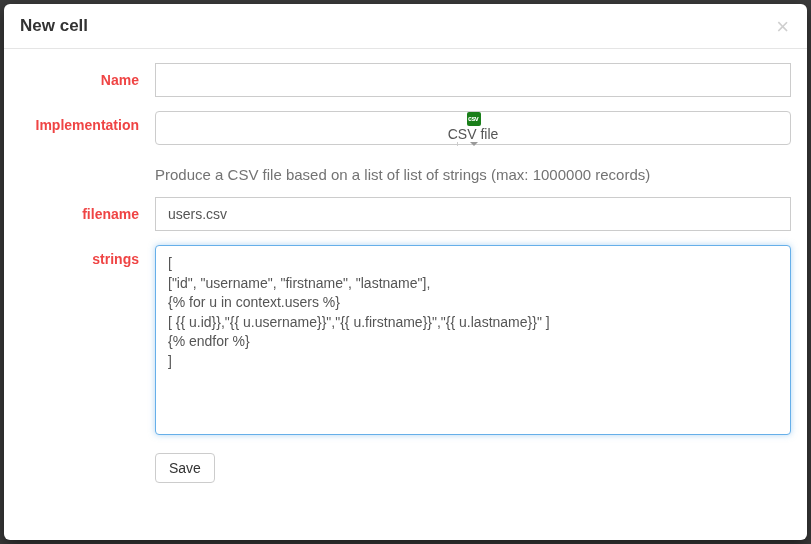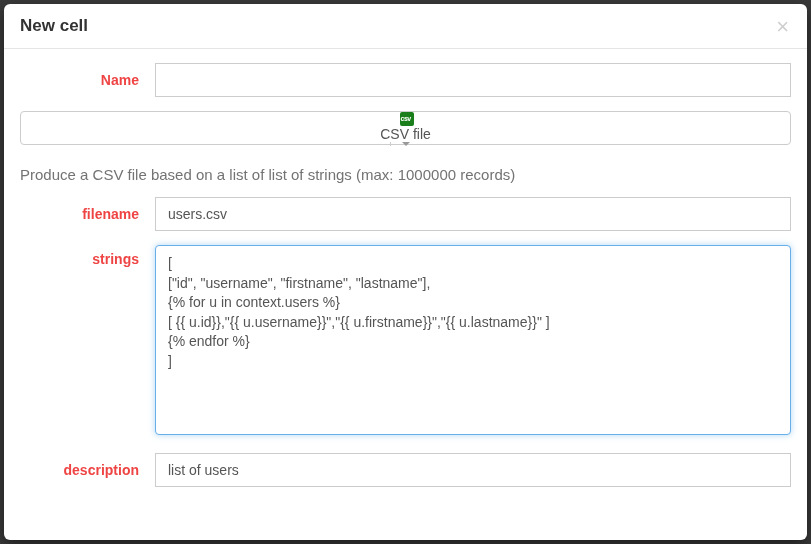--- a/index.html
+++ b/index.html
@@ -73,20 +73,21 @@
   <div class="modal-body">
 
     <div class="form-row center">
       <div class="form-label center">Name</div>
       <div class="form-field">
         <input type="text" class="text-input" style="">
       </div>
     </div>
 
     <div class="form-row">
+      <div class="form-label">Implementation</div>
       <div class="form-field">
         <div class="select-wrap">
           <span class="select-icon"></span>
           <span class="select-text">CSV file</span>
           <span class="select-caret">
             <span class="caret-down"></span>
           </span>
         </div>
         <div class="help-text">Produce a CSV file based on a list of list of strings (max: 1000000 records)</div>
       </div>
@@ -104,22 +105,19 @@
       <div class="form-field">
         <textarea class="textarea-input" spellcheck="true" style="">[
 ["id", "username", "firstname", "lastname"],
 {% for u in context.users %}
 [ {{ u.id}},"{{ u.username}}","{{ u.firstname}}","{{ u.lastname}}" ]
 {% endfor %}
 ]</textarea>
       </div>
     </div>
 
-    <div class="form-row center">
-      <div class="form-label center">description</div>
-      <div class="form-field">
-        <input type="text" class="text-input" value="list of users" style="">
-      </div>
+
+    <div class="btn-row">
+      <button class="save-btn">Save</button>
     </div>
-
 
   </div>
 </div>
 
 </body></html>

